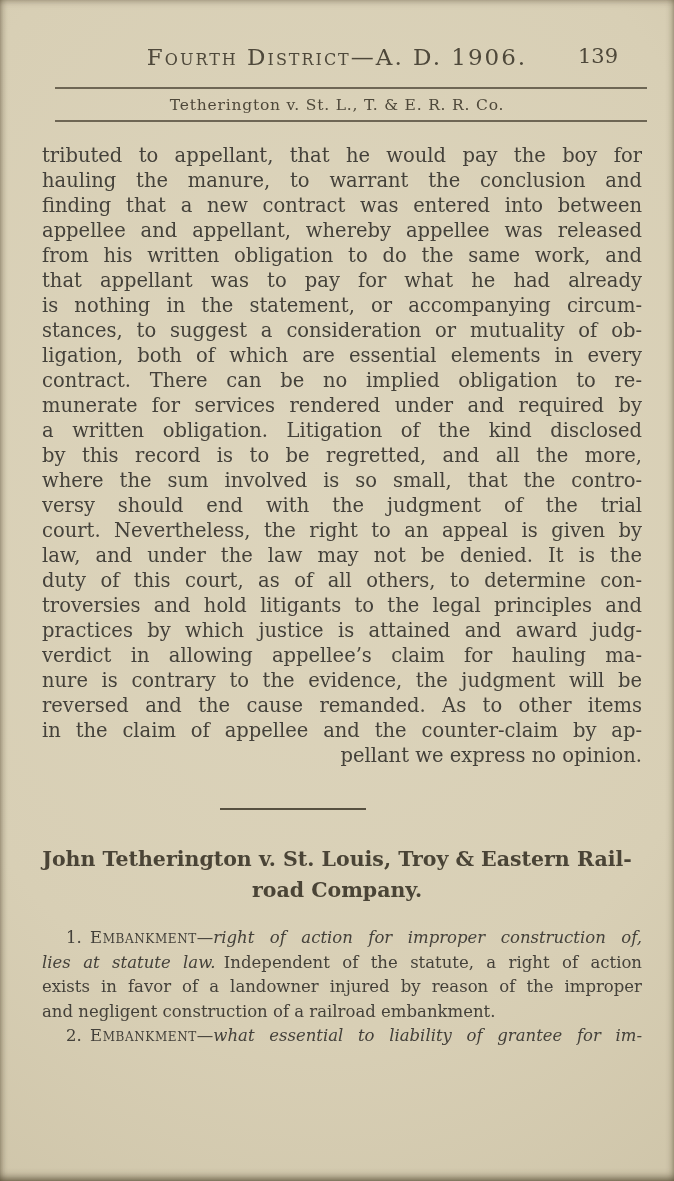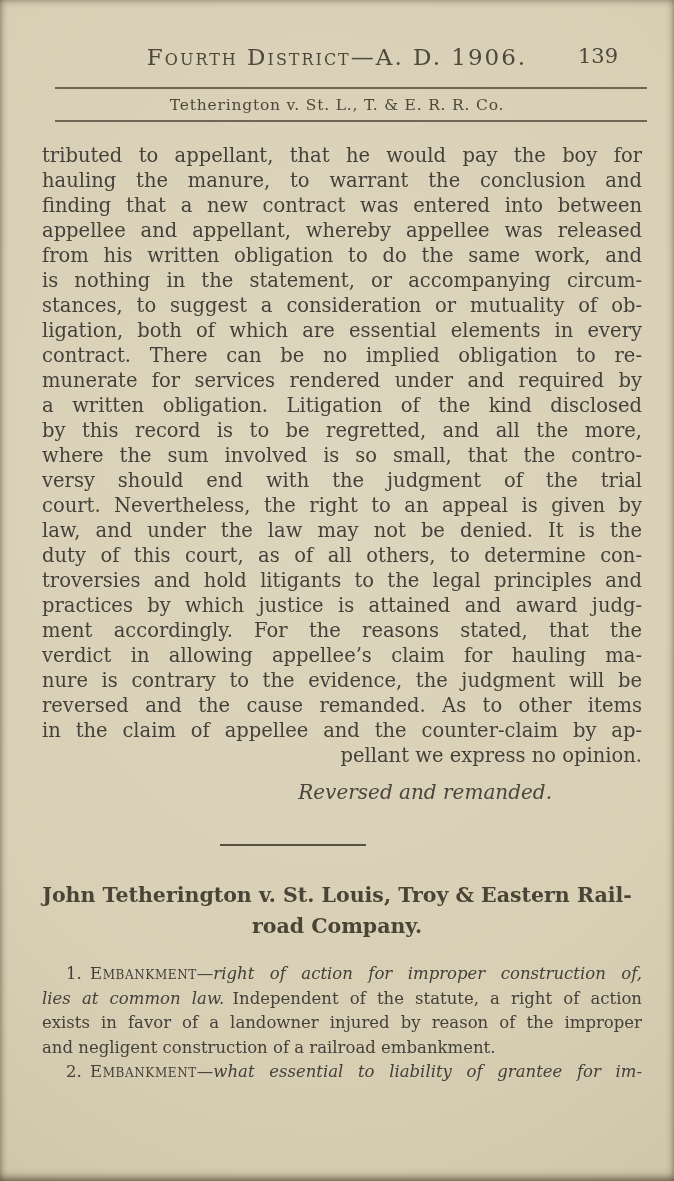--- a/index.html
+++ b/index.html
@@ -119,52 +119,51 @@
   <div class="running-case">Tetherington v. St. L., T. &amp; E. R. R. Co.</div>
 
   <div class="rule"></div>
 
   <div class="opinion">
       <div class="op-line">tributed to appellant, that he would pay the boy for</div>
       <div class="op-line">hauling the manure, to warrant the conclusion and</div>
       <div class="op-line">finding that a new contract was entered into between</div>
       <div class="op-line">appellee and appellant, whereby appellee was released</div>
       <div class="op-line">from his written obligation to do the same work, and</div>
+      <div class="op-line">that appellant was to pay for what he had already</div>
       <div class="op-line">is nothing in the statement, or accompanying circum-</div>
       <div class="op-line">stances, to suggest a consideration or mutuality of ob-</div>
       <div class="op-line">ligation, both of which are essential elements in every</div>
       <div class="op-line">contract.  There can be no implied obligation to re-</div>
       <div class="op-line">munerate for services rendered under and required by</div>
       <div class="op-line">a written obligation.  Litigation of the kind disclosed</div>
       <div class="op-line">by this record is to be regretted, and all the more,</div>
       <div class="op-line">where the sum involved is so small, that the contro-</div>
       <div class="op-line">versy should end with the judgment of the trial</div>
       <div class="op-line">court.  Nevertheless, the right to an appeal is given by</div>
       <div class="op-line">law, and under the law may not be denied.  It is the</div>
       <div class="op-line">duty of this court, as of all others, to determine con-</div>
       <div class="op-line">troversies and hold litigants to the legal principles and</div>
       <div class="op-line">practices by which justice is attained and award judg-</div>
-      <div class="op-line">ment accordingly.  For the reasons stated, that the</div>
       <div class="op-line">verdict in allowing appellee’s claim for hauling ma-</div>
       <div class="op-line">nure is contrary to the evidence, the judgment will be</div>
       <div class="op-line">reversed and the cause remanded.  As to other items</div>
       <div class="op-line">in the claim of appellee and the counter-claim by ap-</div>
       <div class="op-line last">pellant we express no opinion.</div>
     </div>
 
-  <div class="disposition">Reversed and remanded.</div>
 
   <div class="section-divider"></div>
 
   <div class="case-title">
     <div>John Tetherington v. St. Louis, Troy &amp; Eastern Rail-</div>
     <div>road Company.</div>
   </div>
 
   <div class="headnotes">
       <div class="hn-line just indent"><span class="seg-rm">1. </span><span class="seg-sc">Embankment</span><span class="seg-rm">—</span><span class="seg-it">right of action for improper construction of,</span></div>
-      <div class="hn-line just"><span class="seg-it">lies at common law.</span><span class="seg-rm"> Independent of the statute, a right of action</span></div>
+      <div class="hn-line just"><span class="seg-it">lies at statute law.</span><span class="seg-rm"> Independent of the statute, a right of action</span></div>
       <div class="hn-line just"><span class="seg-rm">exists in favor of a landowner injured by reason of the improper</span></div>
       <div class="hn-line nojust"><span class="seg-rm">and negligent construction of a railroad embankment.</span></div>
       <div class="hn-line just indent"><span class="seg-rm">2. </span><span class="seg-sc">Embankment</span><span class="seg-rm">—</span><span class="seg-it">what essential to liability of grantee for im-</span></div>
     </div>
 
 </div>
 
 </body></html>

